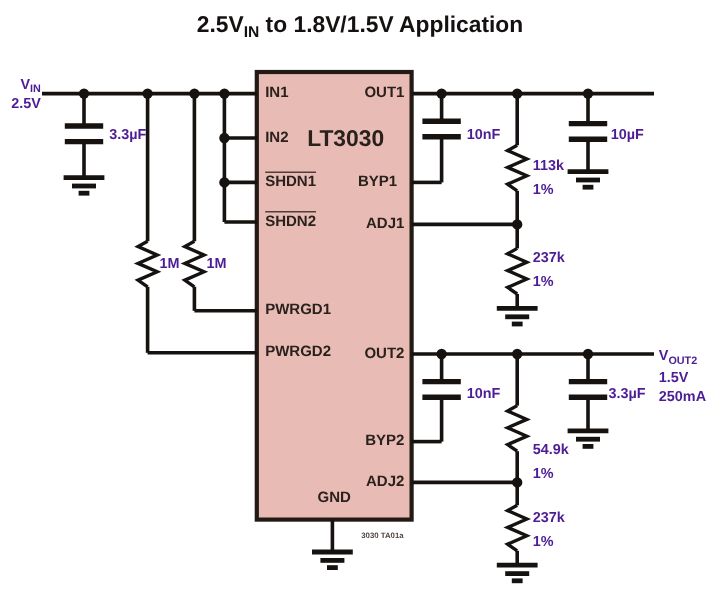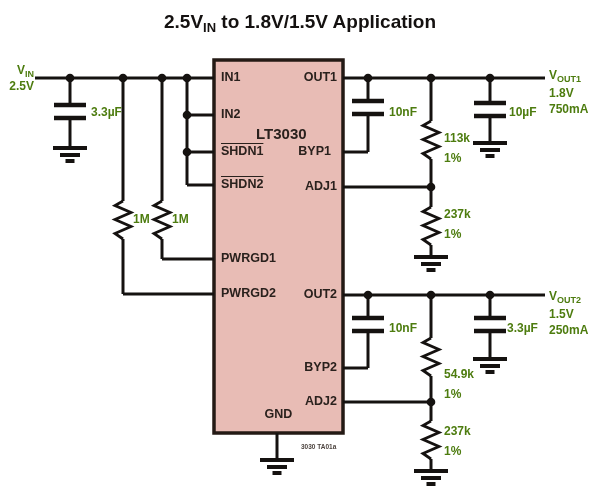--- a/index.html
+++ b/index.html
@@ -9,21 +9,21 @@
   }
   svg.art { position:absolute; left:0; top:0; }
   .wire { stroke:#151210; stroke-width:3; fill:none; }
   .sym  { stroke:#151210; fill:none; }
   .dot  { fill:#151210; stroke:none; }
   .title {
     position:absolute; left:0; right:0; top:11px; text-align:center;
     font-size:19px; font-weight:bold; color:#141110; letter-spacing:0;
   }
   .lbl {
-    position:absolute; font-size:12px; font-weight:bold; color:#4d7c0f;
+    position:absolute; font-size:12px; font-weight:bold; color:#4c1d95;
     line-height:1.05; white-space:nowrap;
   }
   .pin {
     position:absolute; font-size:12.5px; font-weight:bold; color:#2a211d;
     line-height:1; white-space:nowrap;
   }
   .ov { text-decoration:overline; }
   .sb { font-size:9px; font-weight:bold; position:relative; top:3px; letter-spacing:0;text-align:center; }
   .title .sb { font-size:13px; top:4px; }
   .stack { line-height:16.5px; }
@@ -179,21 +179,21 @@
   <div class="pin ov" style="left:221px; top:145px;">SHDN1</div>
   <div class="pin ov" style="left:221px; top:178px;">SHDN2</div>
   <div class="pin" style="left:221px; top:252px;">PWRGD1</div>
   <div class="pin" style="left:221px; top:287px;">PWRGD2</div>
   <div class="pin" style="right:263px; top:71px;">OUT1</div>
   <div class="pin" style="right:269px; top:145px;">BYP1</div>
   <div class="pin" style="right:263px; top:180px;">ADJ1</div>
   <div class="pin" style="right:263px; top:288px;">OUT2</div>
   <div class="pin" style="right:263px; top:361px;margin-left:16px;">BYP2</div>
   <div class="pin" style="right:263px; top:395px;">ADJ2</div>
-  <div class="pin" style="left:256px; top:126px; font-size:15px;">LT3030</div>
+  <div class="pin" style="left:256px; top:107px; font-size:19px;">LT3030</div>
   <div class="pin gndlbl" style="left:214px; top:408px;">GND</div>
 
   <div class="note" style="left:301px; top:444px;">3030 TA01a</div>
 
   <div class="lbl" style="left:389px; top:106px;">10nF</div>
   <div class="lbl two" style="left:444px; top:128px;">
     <div>113k</div>
     <div>1%</div>
   </div>
   <div class="lbl two" style="left:444px; top:204px;">
@@ -206,24 +206,19 @@
   <div class="lbl two" style="left:444px; top:364px;">
     <div>54.9k</div>
     <div>1%</div>
   </div>
   <div class="lbl two" style="left:444px; top:421px;">
     <div>237k</div>
     <div>1%</div>
   </div>
   <div class="lbl" style="left:507px; top:322px;">3.3µF</div>
 
-  <div class="lbl stack" style="left:549px; top:67px;">
-    <div><span>V</span><span class="sb">OUT1</span></div>
-    <div>1.8V</div>
-    <div>750mA</div>
-  </div>
   <div class="lbl stack" style="left:549px; top:288px;">
     <div><span>V</span><span class="sb">OUT2</span></div>
     <div>1.5V</div>
     <div>250mA</div>
   </div>
 
 </div>
 
 </body></html>

